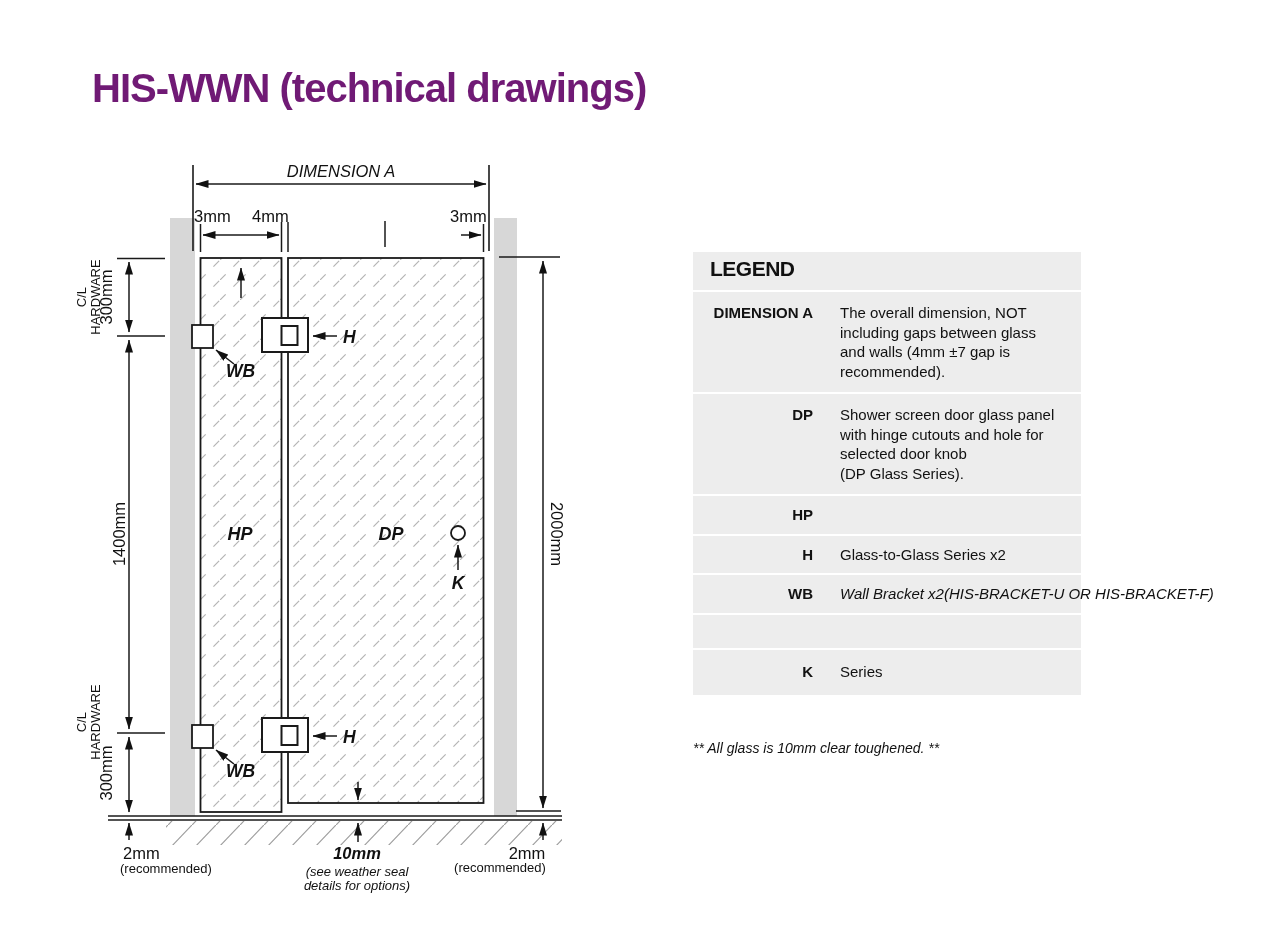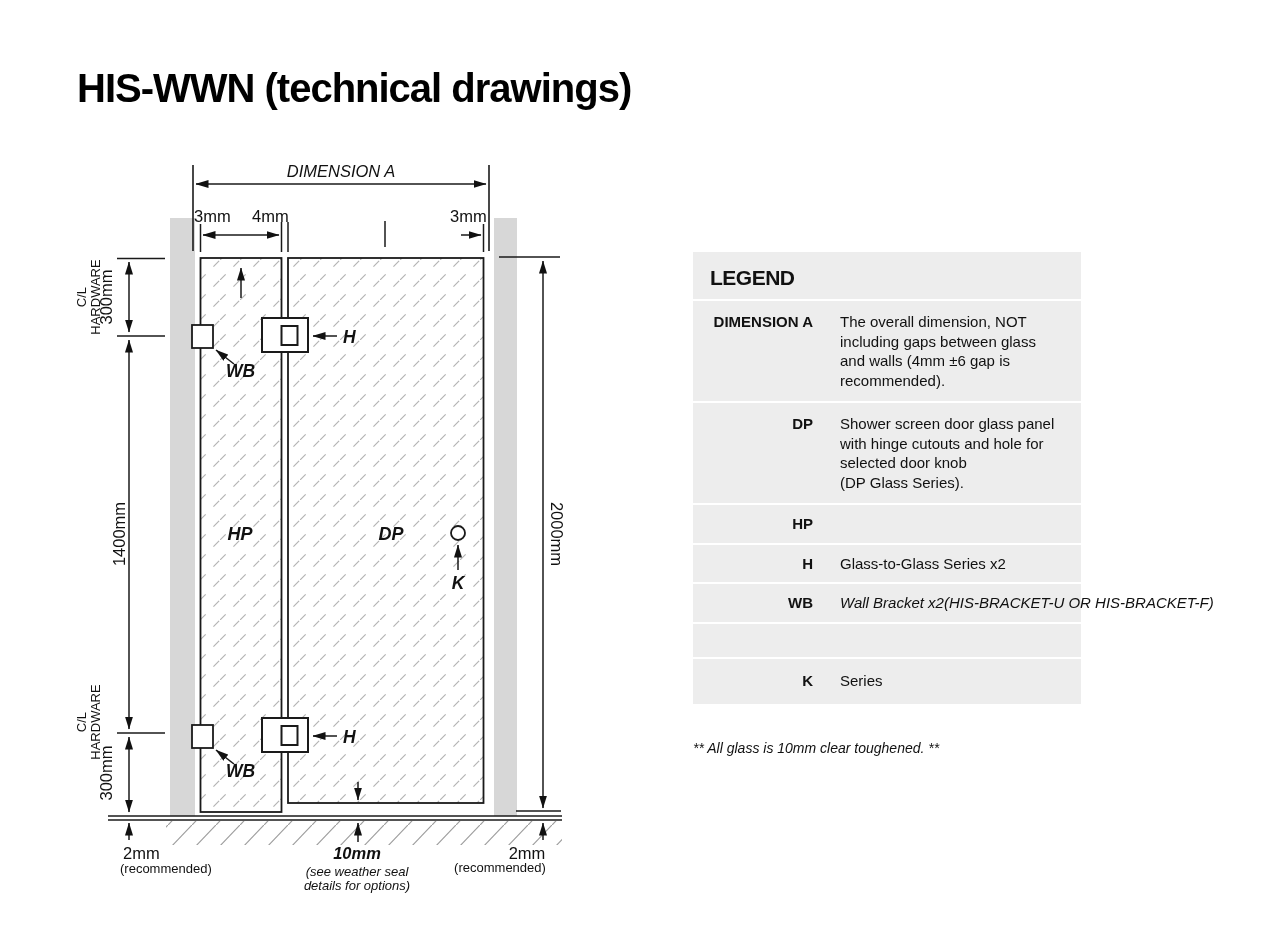--- a/index.html
+++ b/index.html
@@ -1,39 +1,39 @@
 <!DOCTYPE html>
 <html><head>
 <meta charset="utf-8">
 <style>
   html,body{margin:0;padding:0;}
   body{
     width:1285px;height:944px;position:relative;overflow:hidden;
     background:#ffffff;font-family:"Liberation Sans",sans-serif;color:#111;
   }
   .page-title{
-    position:absolute;left:77px;top:66px;margin:0;
-    font-size:40px;font-weight:bold;letter-spacing:-1px;color:#000000;
+    position:absolute;left:92px;top:66px;margin:0;
+    font-size:40px;font-weight:bold;letter-spacing:-1px;color:#701a75;
   }
   
   .drawing-svg{position:absolute;left:60px;top:140px;width:520px;height:760px;}
   .drawing-svg text{fill:#111;}
   .dim-t{font-size:16.5px;}
   .dim-s{font-size:13px;}
   .ital{font-style:italic;}
   .bold{font-weight:bold;}
   .part-label{font-size:17.5px;font-weight:bold;font-style:italic;}
   .panel-label{font-size:18px;font-weight:bold;font-style:italic;}
   
   .legend{
     position:absolute;left:693px;top:252px;width:388px;
     background:#ededed;
   }
   .legend-title{
-    margin:0;padding:14px 0 9px 17px;font-size:21px;font-weight:bold;letter-spacing:-0.5px;
+    margin:0;padding:5px 0 9px 17px;font-size:21px;font-weight:bold;letter-spacing:-0.5px;
   }
   .lg-row{
     border-top:2px solid #ffffff;
     display:grid;grid-template-columns:120px 1fr;column-gap:27px;
     padding:9px 0;font-size:15px;line-height:19.5px;
   }
   .lg-row.pad-lg{padding:11px 0;}
   .lg-row.pad-xl{padding:12px 0 14px 0;}
   .lg-row.spacer{min-height:33px;padding:0;}
   .lg-key{text-align:right;font-weight:bold;white-space:nowrap;}
@@ -163,21 +163,21 @@
   <text class="panel-label" x="391" y="540" text-anchor="middle">DP</text>
 </svg>
 
 <div class="legend">
   <h2 class="legend-title">LEGEND</h2>
 
   <div class="lg-row pad-lg">
     <div class="lg-key">DIMENSION A</div>
     <div class="lg-desc">The overall dimension, NOT
 including gaps between glass
-and walls (4mm ±6 gap is
+and walls (4mm ±7 gap is
 recommended).</div>
   </div>
   <div class="lg-row pad-lg">
     <div class="lg-key">DP</div>
     <div class="lg-desc">Shower screen door glass panel
 with hinge cutouts and hole for
 selected door knob
 (DP Glass Series).</div>
   </div>
   <div class="lg-row">

